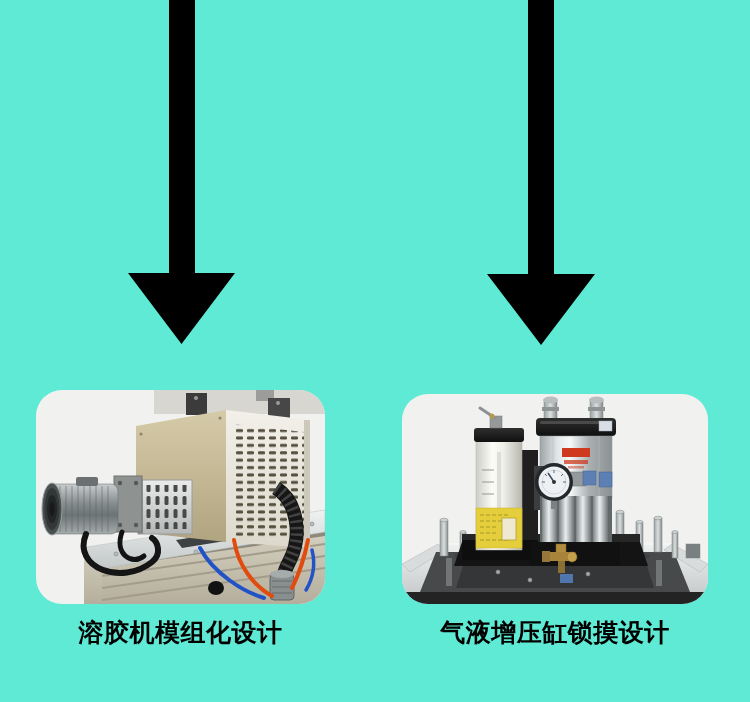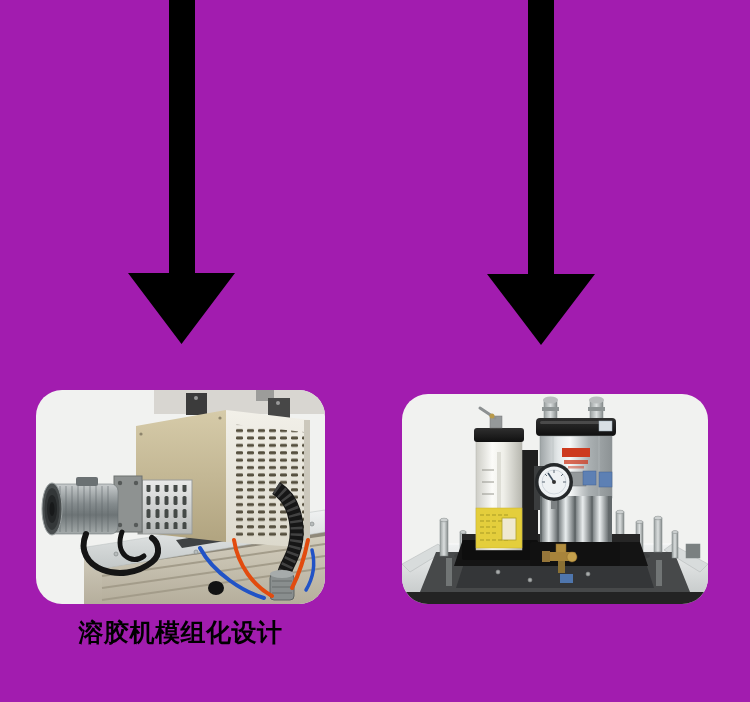--- a/index.html
+++ b/index.html
@@ -1,17 +1,17 @@
 <!DOCTYPE html>
 <html><head>
 <meta charset="utf-8">
 <style>
   html,body{margin:0;padding:0;background:#ffffff;}
   .page{
-    position:relative;width:750px;height:702px;background:#a21caf;overflow:hidden;
+    position:relative;width:750px;height:702px;background:#5eead4;overflow:hidden;
     font-family:"DejaVu Sans","Liberation Sans",sans-serif;
   }
   .arrow{position:absolute;top:0;display:block;}
   .photo{position:absolute;display:block;}
   .caption{
     position:absolute;top:616px;height:36px;line-height:34px;
     font-size:25px;font-weight:bold;color:#000000;text-align:center;
     letter-spacing:0.5px;white-space:nowrap;
   }
 </style>
@@ -316,14 +316,15 @@
         <rect x="144" y="158" width="30" height="9" rx="2" fill="#a8843b"></rect>
         <rect x="140" y="157" width="8" height="11" fill="#96763a"></rect>
         <circle cx="170" cy="163" r="5" fill="#c5a04c" stroke="#8a6b2a" stroke-width="0.5"></circle>
         <rect x="156" y="167" width="7" height="12" fill="#8a7034"></rect>
         <rect x="158" y="180" width="13" height="9" fill="#4f76ad"></rect>
       </g>
     </g>
   </svg>
 
   <div class="caption" style="left:36px;width:289px">溶胶机模组化设计</div>
+  <div class="caption" style="left:402px;width:306px">气液增压缸锁摸设计</div>
 
 </div>
 
 </body></html>

